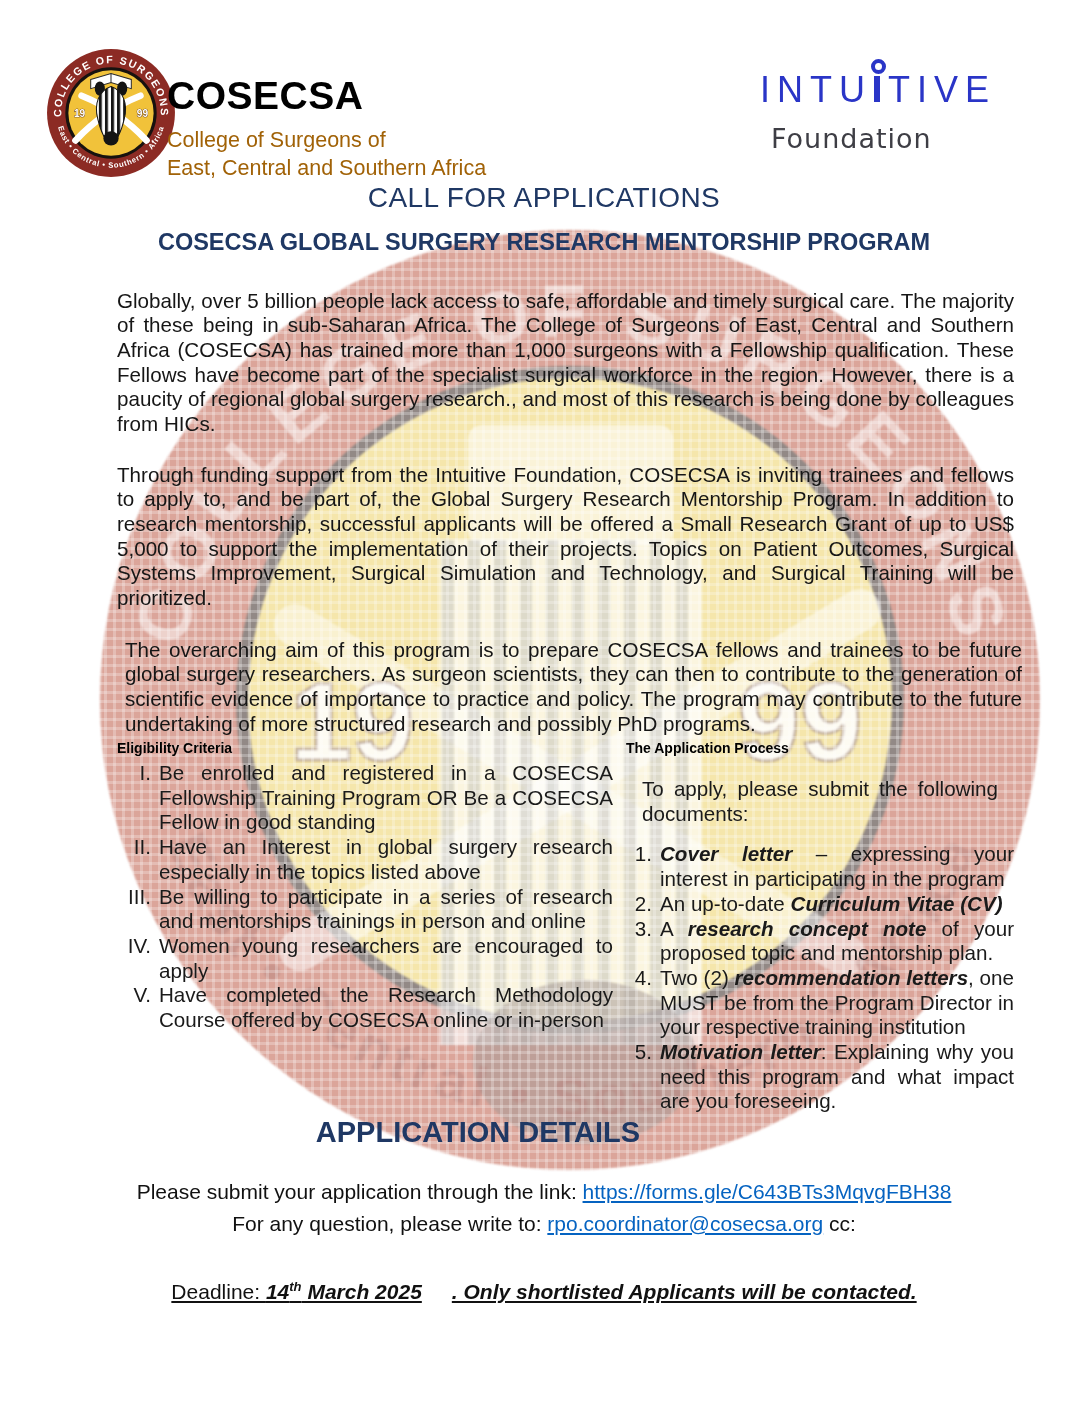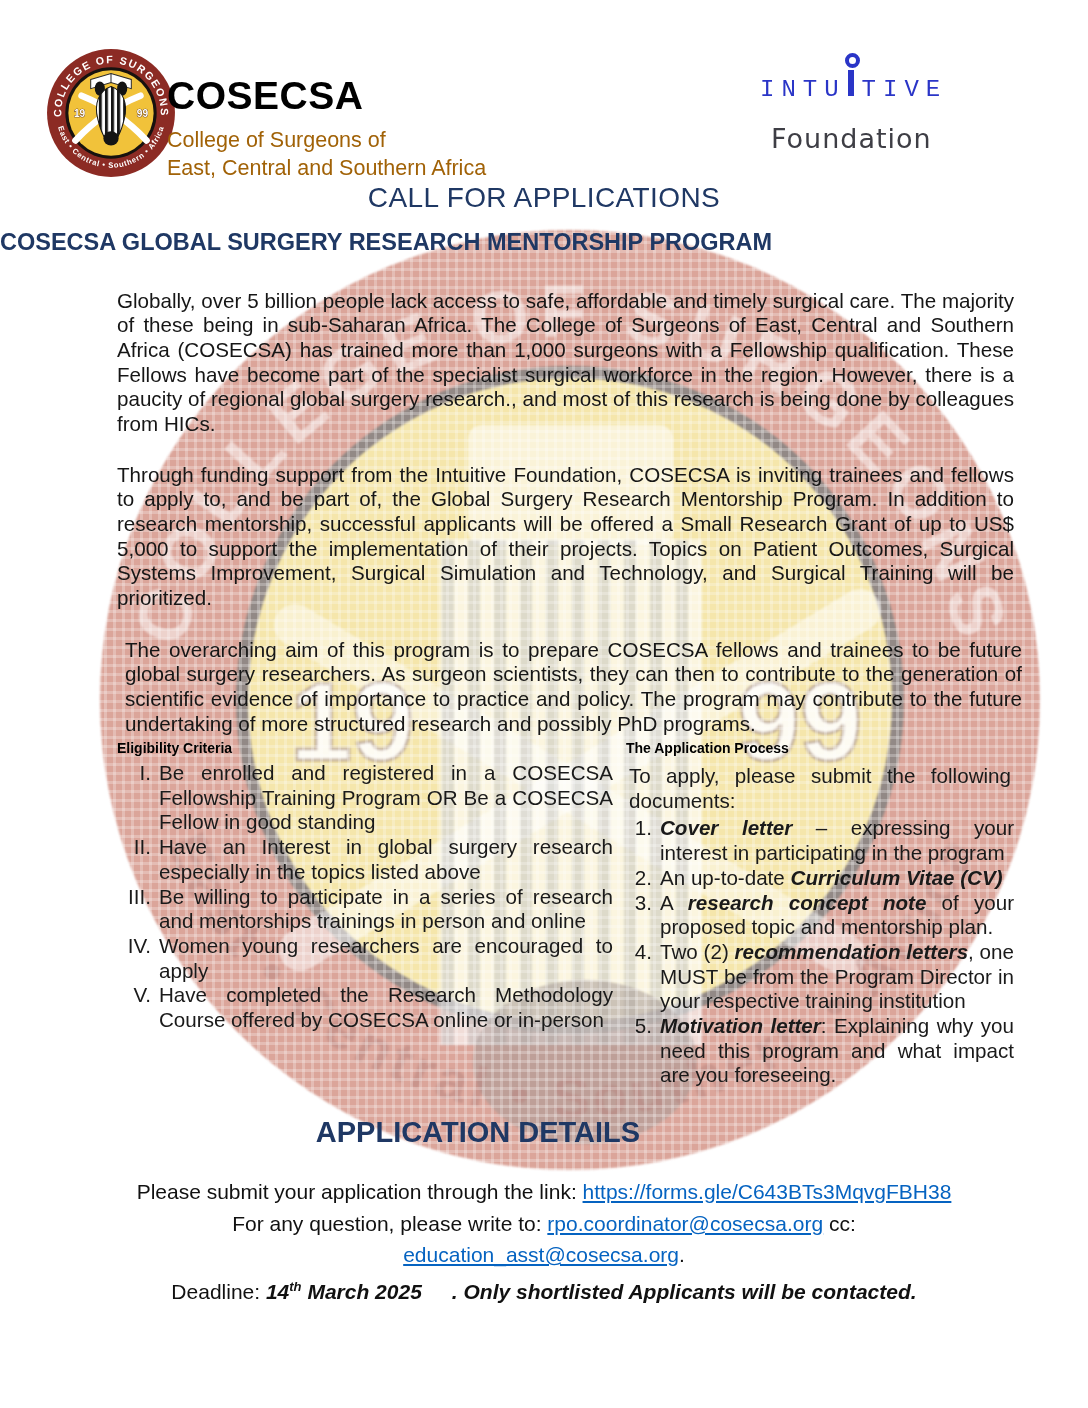--- a/index.html
+++ b/index.html
@@ -19,59 +19,59 @@
 
   
   .seal { position:absolute; left:44px; top:46px; width:134px; height:134px; }
   .org { position:absolute; left:167px; top:74px; }
   .org-acronym { font-size:39px; font-weight:bold; letter-spacing:.5px; color:#000; }
   .org-line { font-size:21.5px; line-height:26px; color:#a16207; margin-top:2px; }
   .org-line.first { margin-top:9px; }
 
   .intuitive { position:absolute; left:760px; top:50px; width:280px; }
   .intuitive-word { position:relative; display:flex; align-items:baseline; padding-top:20px;
-      color:#2A35C7; font-size:24px; font-weight:400; letter-spacing:7px; line-height:40px;font-family:Liberation Mono, monospace; }
+      color:#2A35C7; font-size:36px; font-weight:400; letter-spacing:7px; line-height:40px; }
   .iti { position:relative; display:inline-block; width:6px; height:26px; background:#2A35C7; margin:0 8px 0 2px; }
   .iti .ring { position:absolute; left:-3px; top:-17px; width:7px; height:7px; border:4px solid #2A35C7; border-radius:50%; }
   .foundation { margin-top:13px; padding-left:11px; font-family:"DejaVu Sans", sans-serif;
       font-size:27px; color:#3E3E45; letter-spacing:1px; }
 
   
   .call-title { position:absolute; left:0; top:182px; width:1088px; text-align:center;
       color:#1F3864; font-weight:normal; font-size:28px; letter-spacing:.4px; }
-  .program-title { position:absolute; left:0; top:229px; width:1088px; 
+  .program-title { position:absolute; left:0; top:229px; width:1088px; text-align:center;
       color:#1F3864; font-weight:bold; font-size:23.5px; }
 
   
   .para { position:absolute; left:117px; width:897px; text-align:justify;
       font-size:20.6px; line-height:24.7px; color:#161616; }
   .para.p1 { top:268px; }
   .para.p2 { top:442px; }
   .para.p3 { top:617px;padding-left:8px; }
 
   
   .columns { position:absolute; left:117px; top:736px; width:897px; display:flex; }
   .col { font-size:20.6px; line-height:24.7px; }
   .col.left  { width:496px; }
   .col.right { width:388px; margin-left:13px; }
   .col h3 { margin:0; font-size:14px; line-height:25px; font-weight:bold; color:#000; }
-  .col .intro { margin:3px; text-align:justify; }
+  .col .intro { margin:16px; text-align:justify; }
   .li { display:flex; }
   .li .marker { flex:0 0 34px; text-align:right; padding-right:8px; white-space:nowrap; }
   .col.right .li .marker { flex:0 0 26px; }
   .li .li-text { flex:1; text-align:justify; }
   .bi { font-weight:bold; font-style:italic; }
 
   
   .app-details { position:absolute; left:0; top:1116px; width:956px; text-align:center;
       color:#1F3864; font-weight:bold; font-size:29px; }
   .links { position:absolute; left:0; top:1176px; width:1088px; text-align:center;
       font-size:21px; line-height:31.5px; color:#111; }
   .links a { color:#0563C1; text-decoration:underline; }
-  .deadline { position:absolute; left:0; top:1279px; width:1088px; text-align:center; font-size:21px; color:#111; }
+  .deadline { position:absolute; left:0; top:1279px; width:1088px; text-align:center; font-size:21px; color:#111;text-decoration:underline; }
   .deadline .note { margin-left:30px; }
   sup { font-size:.62em; }
 </style>
 </head>
 <body>
 
 <div class="page">
 
   <div class="watermark">
     <svg width="1088" height="1408" viewBox="0 0 1088 1408">
@@ -227,21 +227,20 @@
             </div>
           </div>
       </div>
     </section>
 
     <div class="app-details">APPLICATION DETAILS</div>
 
     <div class="links">
       <div><span>Please submit your application through the link: </span><a href="#">https://forms.gle/C643BTs3MqvgFBH38</a></div>
       <div><span>For any question, please write to: </span><a href="#">rpo.coordinator@cosecsa.org</a><span> cc:</span></div>
-      <div><a href="#">education_asst@cosecsa.org</a><span>.</span></div>
     </div>
 
     <div class="deadline">
       <span>Deadline: </span><span class="bi"><span>14</span><sup>th</sup><span> March 2025</span></span><span class="bi note">. Only shortlisted Applicants will be contacted.</span>
     </div>
 
   </div>
 </div>
 
 </body></html>

